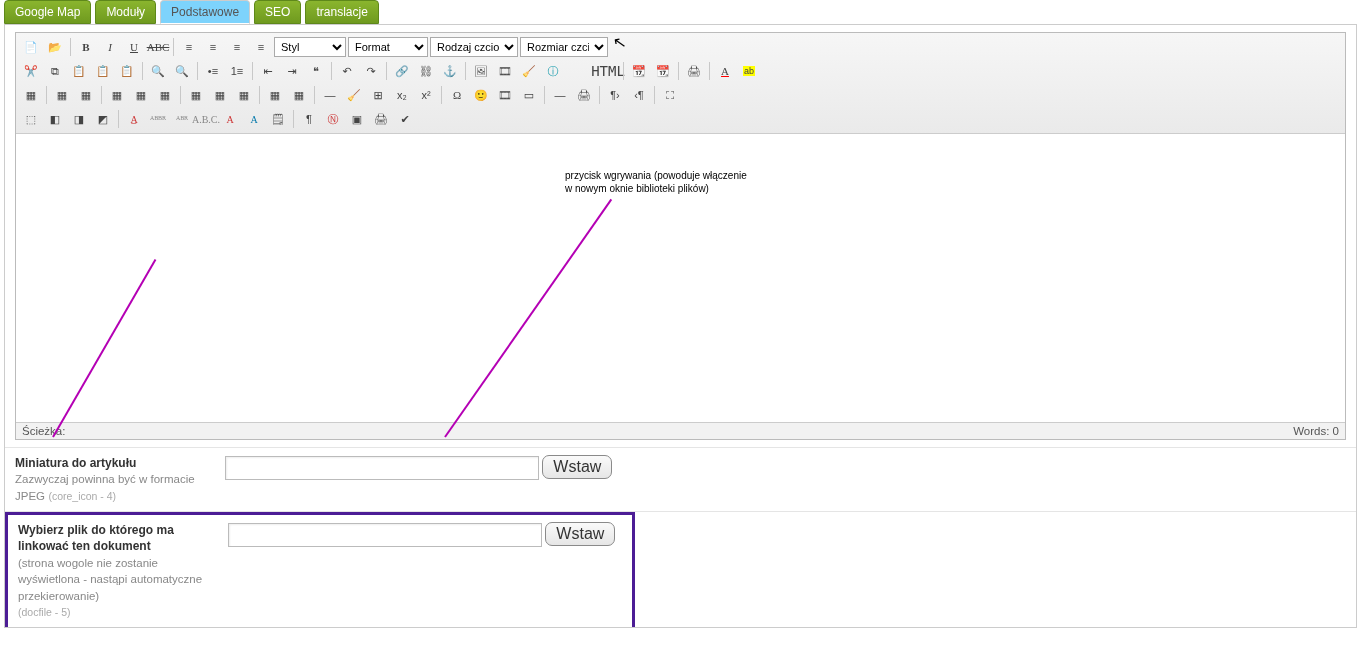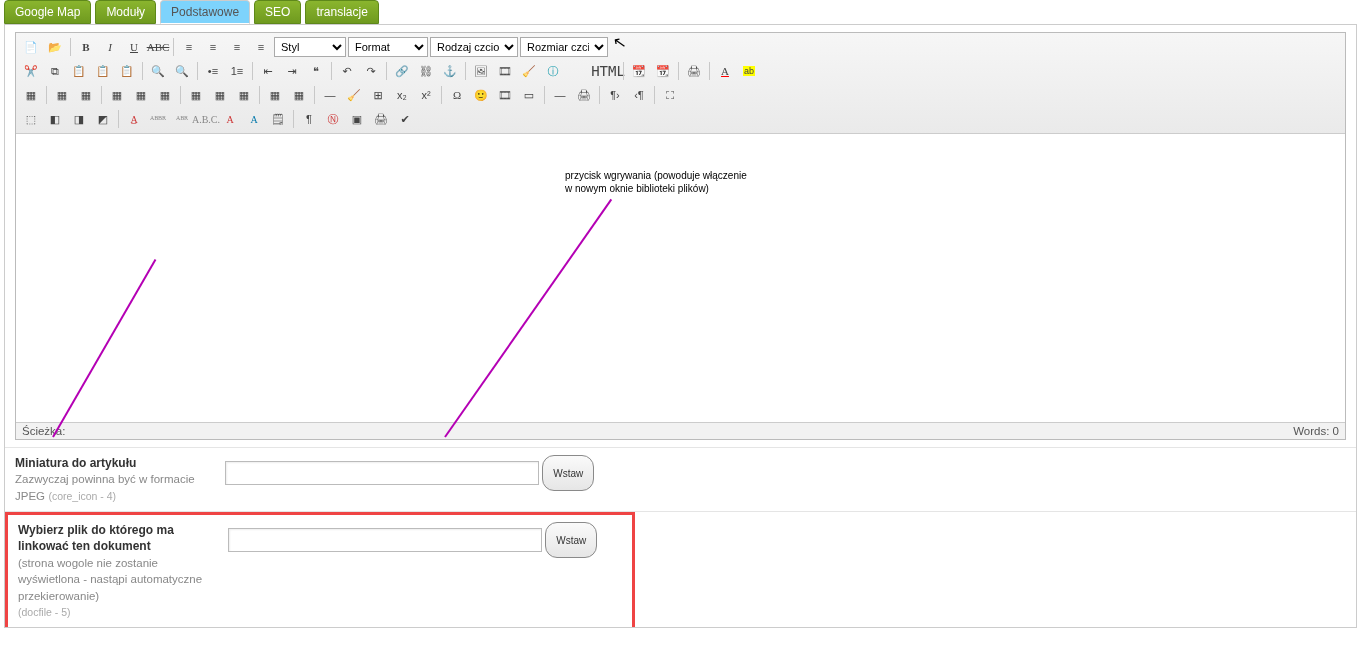--- a/index.html
+++ b/index.html
@@ -158,32 +158,32 @@
   .text-input {
     height: 24px;
     border: 1px solid #bbb;
     width: 314px;
     padding: 2px 4px;
     font-size: 12px;
     background: #fff;
     box-shadow: inset 1px 1px 2px #eee;
   }
   .btn {
-    height: 36px;
+    height: 24px;
     padding: 0 10px;
     border: 1px solid #8a8a8a;
-    border-radius: 12px;
+    border-radius: 7px;
     background: linear-gradient(#fafafa, #e6e6e6);
-    font-size: 10px;
+    font-size: 16px;
     color: #333;
     cursor: pointer;
   }
 
   
-  .highlight-row { border: 3px solid #ef4444; }
+  .highlight-row { border: 3px solid #4c1d95; }
 
   
   .annot {
     position: absolute;
     color: #000000;
     font-size: 10px;
     font-weight: 400;
     pointer-events: none;
     line-height: 1.25;
   }

